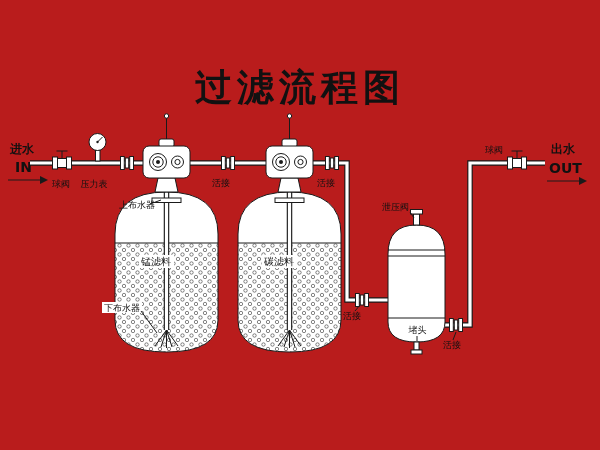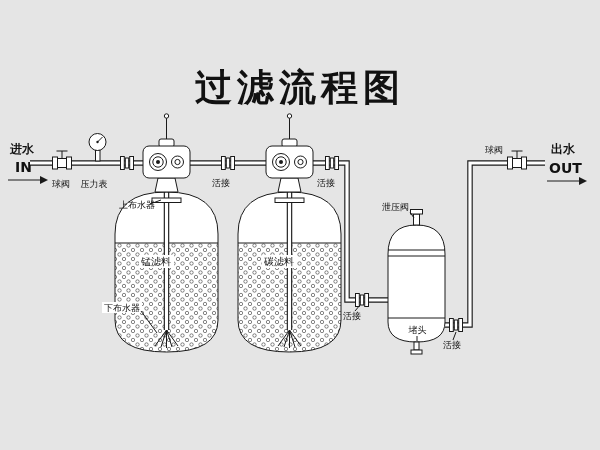--- a/index.html
+++ b/index.html
@@ -1,16 +1,16 @@
 <!DOCTYPE html>
 <html><head>
 <meta charset="utf-8">
 <style>
   html,body{margin:0;padding:0;background:#fff;}
-  .canvas{position:relative;width:600px;height:450px;background:#e5e5e5;overflow:hidden;
+  .canvas{position:relative;width:600px;height:450px;background:#b91c1c;overflow:hidden;
           font-family:"DejaVu Sans",sans-serif;text-align:right;}
   svg{display:block;}
   text{fill:#111;}
   .title-t{font-size:37px;font-weight:bold;letter-spacing:5px;}
   .lbl{font-size:9px;}
   .media-t{font-size:10px;}
   .cn-t{font-size:12px;font-weight:bold;}
   .en-t{font-size:14px;font-weight:bold;}
   .pipe-outer{stroke:#1a1a1a;stroke-width:5.5;fill:none;}
   .pipe-inner{stroke:#ffffff;stroke-width:3.2;fill:none;}

